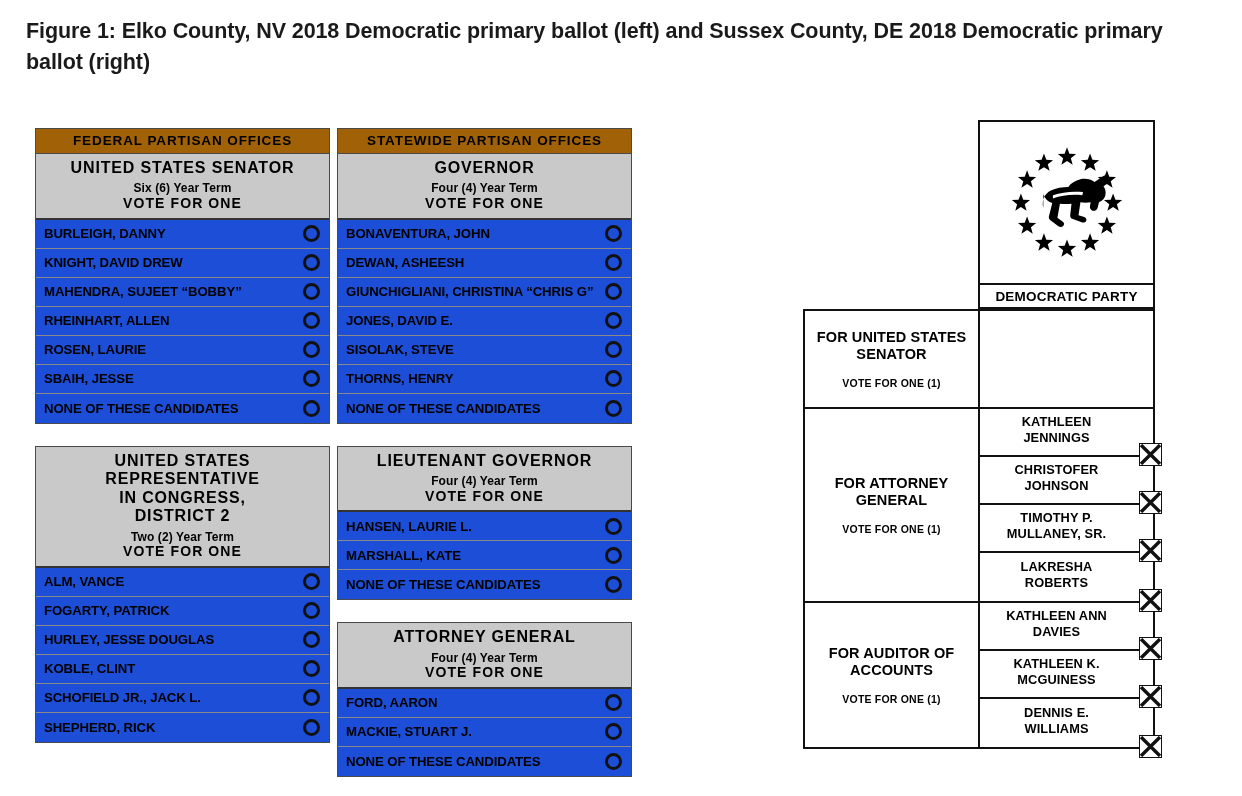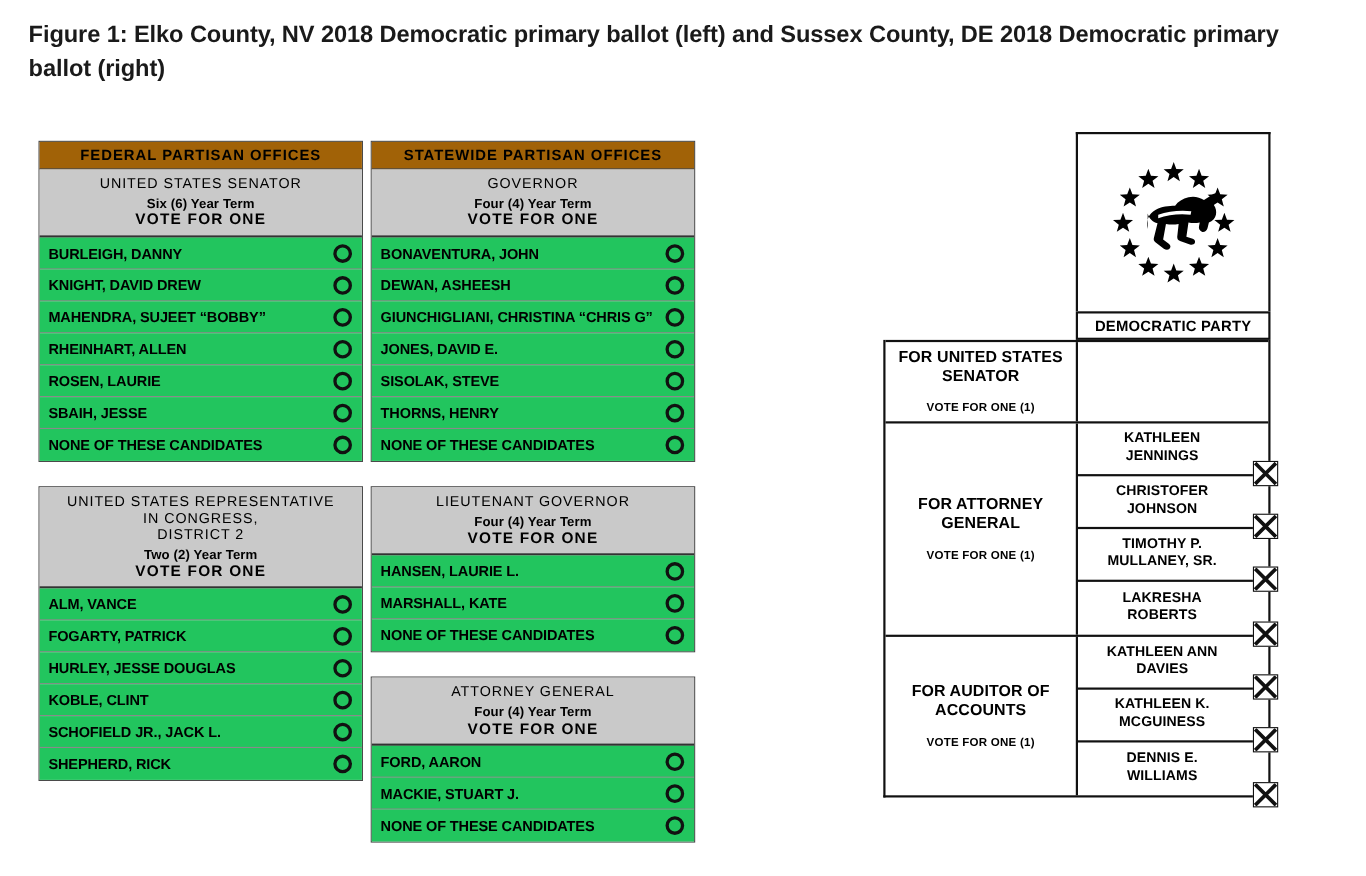--- a/index.html
+++ b/index.html
@@ -60,22 +60,22 @@
     line-height: 1.18;
   }
 
   .nv-office {
     background: #c9c9c9;
     border-bottom: 2px solid #333333;
     text-align: center;
     padding: 5px 6px 6px 6px;
   }
   .nv-office-title {
-    font-size: 13px;
-    font-weight: normal;
+    font-size: 16px;
+    font-weight: bold;
     letter-spacing: 0.85px;
     line-height: 1.16;
   }
   .nv-office-term {
     font-size: 12px;
     font-weight: bold;
     margin-top: 5px;
     line-height: 1.12;
     letter-spacing: 0.1px;
   }
@@ -87,21 +87,21 @@
   }
 
   .nv-candidate {
     display: flex;
     align-items: center;
     justify-content: space-between;
     border-bottom: 1px solid #8a8a8a;
     min-height: 29px;
     padding: 2px 9px 2px 8px;
     box-sizing: border-box;
-    background: #22c55e;
+    background: #1d4ed8;
   }
   .nv-candidate:last-child { border-bottom: none; }
   .nv-candidate-name {
     font-size: 13.2px;
     font-weight: bold;
     letter-spacing: -0.1px;
     line-height: 1.14;
     padding-right: 6px;
   }
   .nv-bubble {
@@ -177,21 +177,21 @@
   .de-contest-label {
     width: 175px;
     min-width: 175px;
     box-sizing: border-box;
     border-right: 2.5px solid #111111;
     display: flex;
     flex-direction: column;
     align-items: center;
     justify-content: center;
     text-align: center;
-    padding: 6px 8px;
+    padding: 18px 8px;
   }
   .de-office-name {
     font-size: 14.5px;
     font-weight: bold;
     line-height: 1.2;
     letter-spacing: 0.1px;
   }
   .de-vote-instr {
     font-size: 10.5px;
     font-weight: bold;

